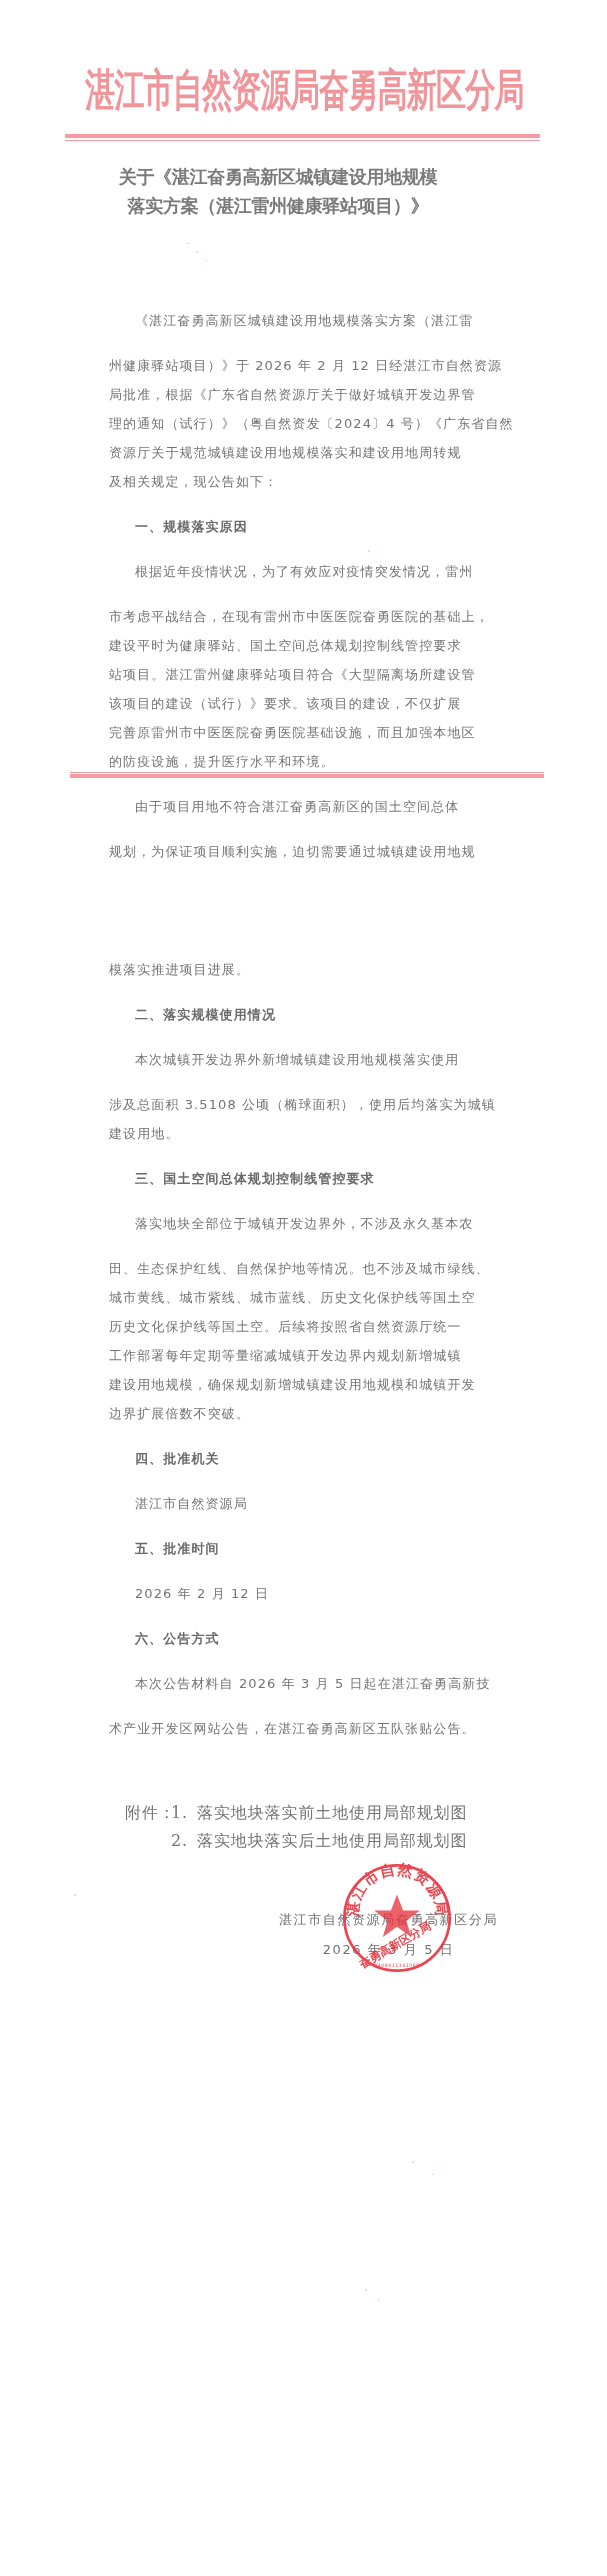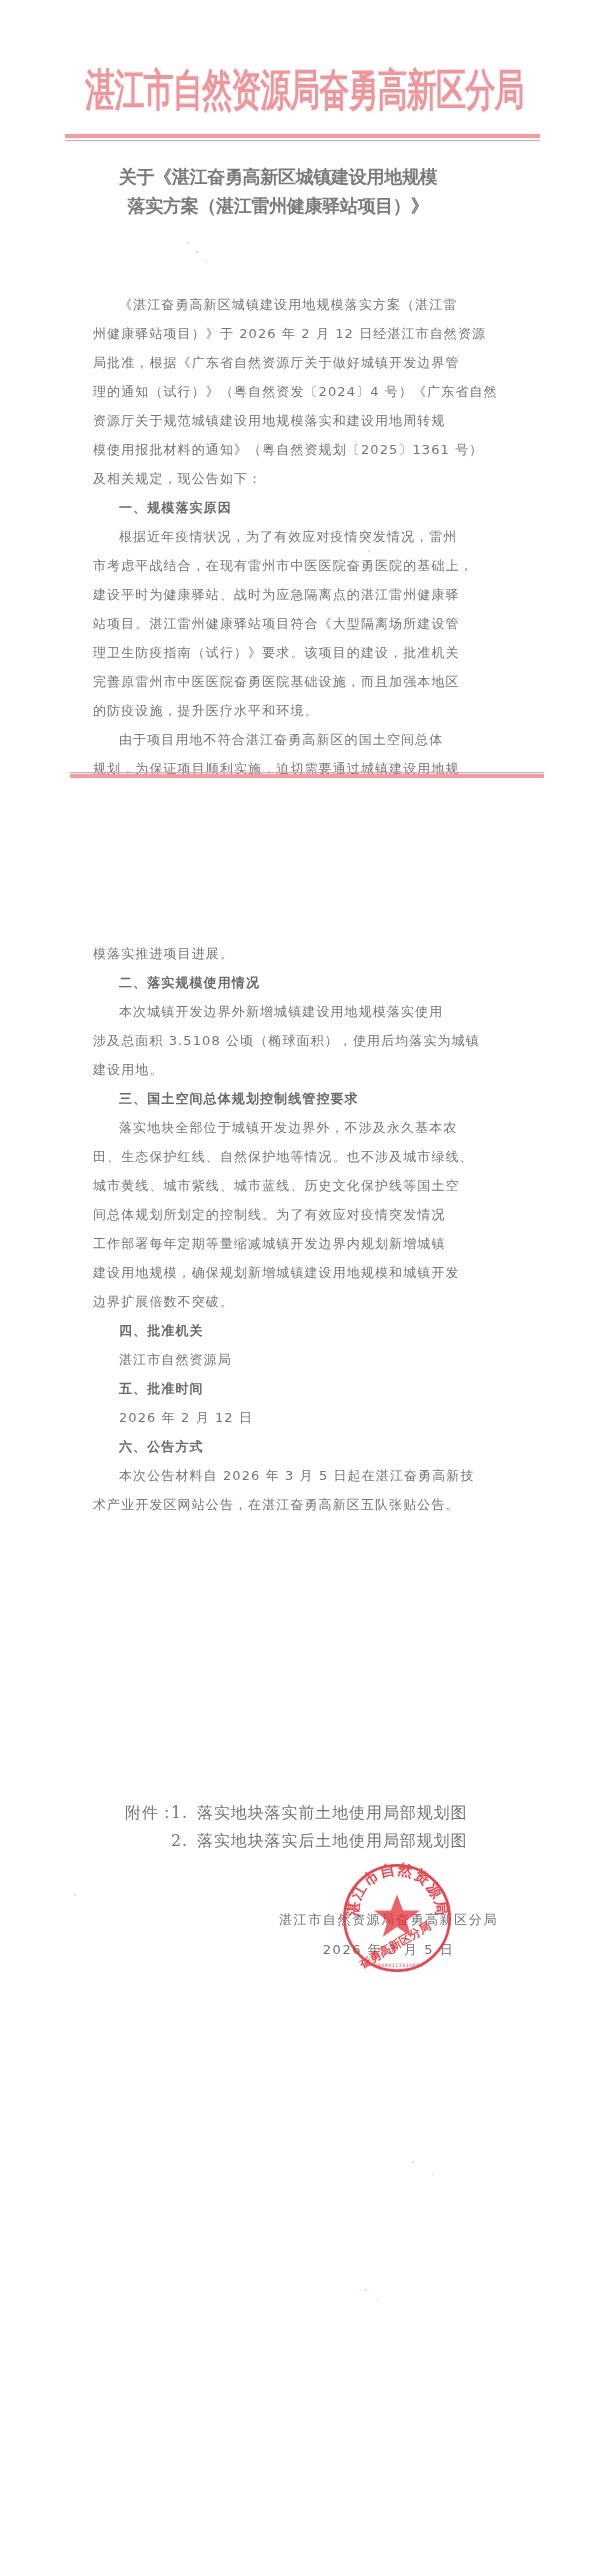--- a/index.html
+++ b/index.html
@@ -63,21 +63,21 @@
       width: 425px;
       font-family: "DejaVu Sans", "Liberation Sans", sans-serif;
       font-size: 13px;
       line-height: 29px;
       color: #747474;
       text-align: justify;
       text-justify: inter-character;
       letter-spacing: 1.1px;
     }
     .body-block p {
-      margin: 0;
+      margin: 16px;
       text-indent: 2em;
     }
     .body-block p.noindent { text-indent: 0; }
     .body-block p.heading {
       font-family: Liberation Sans, sans-serif;
       font-weight: bold;
       color: #6a6a6a;
     }
     .line { display: block; white-space: nowrap; }
 
@@ -137,33 +137,32 @@
 <div class="body-block" style="top:290px;">
 
   <p>
     <span class="line">《湛江奋勇高新区城镇建设用地规模落实方案（湛江雷</span>
   </p>
   <p class="noindent">
     <span class="line">州健康驿站项目）》于 2026 年 2 月 12 日经湛江市自然资源</span>
     <span class="line">局批准，根据《广东省自然资源厅关于做好城镇开发边界管</span>
     <span class="line">理的通知（试行）》（粤自然资发〔2024〕4 号）《广东省自然</span>
     <span class="line">资源厅关于规范城镇建设用地规模落实和建设用地周转规</span>
-    <span class="line">模使用报批材料的通知》（粤自然资规划〔2025〕1361 号）</span>
     <span class="line">及相关规定，现公告如下：</span>
   </p>
 
   <p class="heading">一、规模落实原因</p>
   <p>
     <span class="line">根据近年疫情状况，为了有效应对疫情突发情况，雷州</span>
   </p>
   <p class="noindent">
     <span class="line">市考虑平战结合，在现有雷州市中医医院奋勇医院的基础上，</span>
-    <span class="line">建设平时为健康驿站、战时为应急隔离点的湛江雷州健康驿</span>
+    <span class="line">建设平时为健康驿站、国土空间总体规划控制线管控要求</span>
     <span class="line">站项目。湛江雷州健康驿站项目符合《大型隔离场所建设管</span>
-    <span class="line">理卫生防疫指南（试行）》要求。该项目的建设，批准机关</span>
+    <span class="line">该项目的建设（试行）》要求。该项目的建设，不仅扩展</span>
     <span class="line">完善原雷州市中医医院奋勇医院基础设施，而且加强本地区</span>
     <span class="line">的防疫设施，提升医疗水平和环境。</span>
   </p>
   <p>
     <span class="line">由于项目用地不符合湛江奋勇高新区的国土空间总体</span>
   </p>
   <p class="noindent">
     <span class="line">规划，为保证项目顺利实施，迫切需要通过城镇建设用地规</span>
   </p>
 </div>
@@ -185,21 +184,21 @@
     <span class="line">建设用地。</span>
   </p>
 
   <p class="heading">三、国土空间总体规划控制线管控要求</p>
   <p>
     <span class="line">落实地块全部位于城镇开发边界外，不涉及永久基本农</span>
   </p>
   <p class="noindent">
     <span class="line">田、生态保护红线、自然保护地等情况。也不涉及城市绿线、</span>
     <span class="line">城市黄线、城市紫线、城市蓝线、历史文化保护线等国土空</span>
-    <span class="line">间总体规划所划定的控制线。为了有效应对疫情突发情况</span>
+    <span class="line">历史文化保护线等国土空。后续将按照省自然资源厅统一</span>
     <span class="line">工作部署每年定期等量缩减城镇开发边界内规划新增城镇</span>
     <span class="line">建设用地规模，确保规划新增城镇建设用地规模和城镇开发</span>
     <span class="line">边界扩展倍数不突破。</span>
   </p>
 
   <p class="heading">四、批准机关</p>
   <p>湛江市自然资源局</p>
 
   <p class="heading">五、批准时间</p>
   <p>2026 年 2 月 12 日</p>

